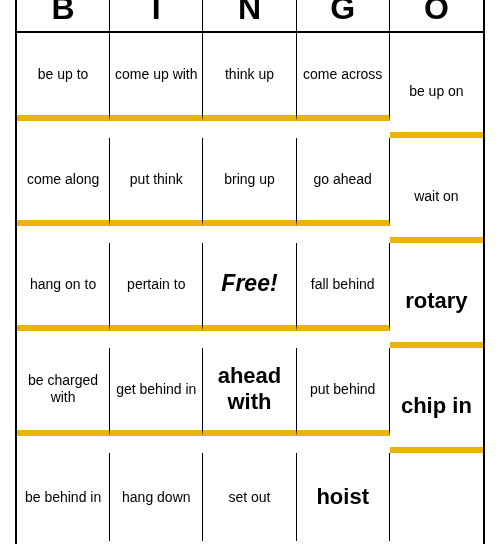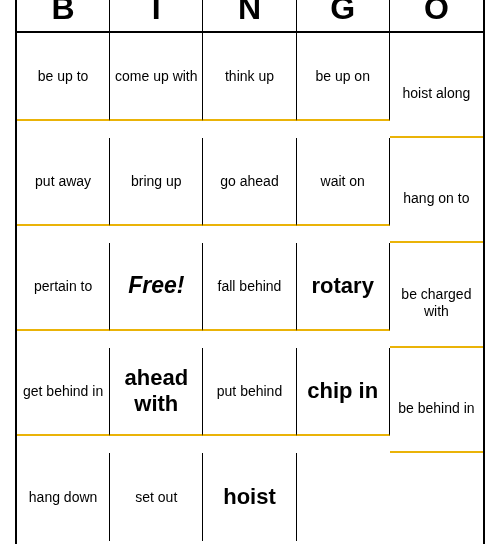--- a/index.html
+++ b/index.html
@@ -29,21 +29,21 @@
       border-right: 1px solid #000;
     }
     .header-cell:last-child { border-right: none; }
     .grid {
       display: grid;
       grid-template-columns: repeat(5, 1fr);
       grid-template-rows: repeat(5, 1fr);
     }
     .cell {
       border-right: 1px solid #000;
-      border-bottom: 2px solid #eab308;
+      border-bottom: 6px solid #eab308;
       display: flex;
       align-items: center;
       justify-content: center;
       text-align: center;
       font-size: 14px;
       line-height: 1.2;
       height: 88px;
       padding: 6px 4px;
     }
     .cell:nth-child(5n) { border-right: none; margin-top: 17px; }
@@ -66,23 +66,24 @@
   <div class="header-cell">B</div>
       <div class="header-cell">I</div>
       <div class="header-cell">N</div>
       <div class="header-cell">G</div>
       <div class="header-cell">O</div>
     </div>
   <div class="grid">
   <div class="cell">be up to</div>
       <div class="cell">come up with</div>
       <div class="cell">think up</div>
+      <div class="cell">come across</div>
       <div class="cell">be up on</div>
-      <div class="cell">hoist along</div>
-      <div class="cell">put away</div>
+      <div class="cell">come along</div>
+      <div class="cell">put think</div>
       <div class="cell">bring up</div>
       <div class="cell">go ahead</div>
       <div class="cell">wait on</div>
       <div class="cell">hang on to</div>
       <div class="cell">pertain to</div>
       <div class="cell free">Free!</div>
       <div class="cell">fall behind</div>
       <div class="cell large-text">rotary</div>
       <div class="cell">be charged with</div>
       <div class="cell">get behind in</div>

